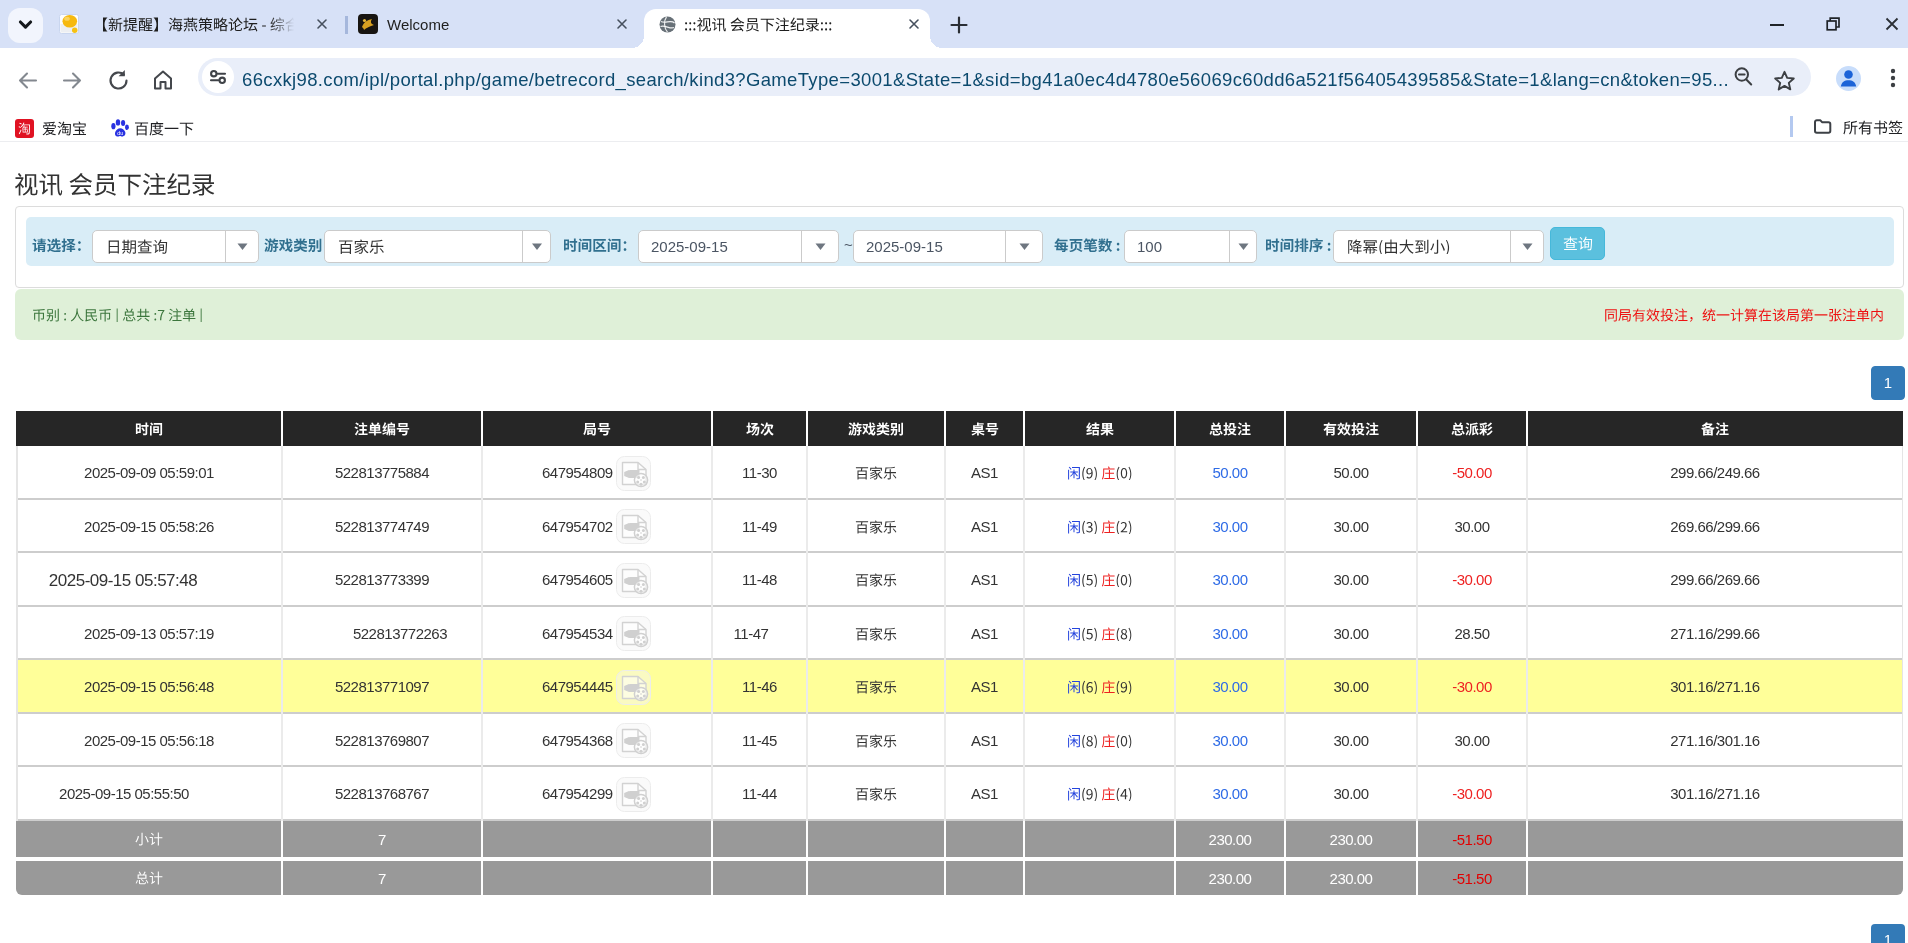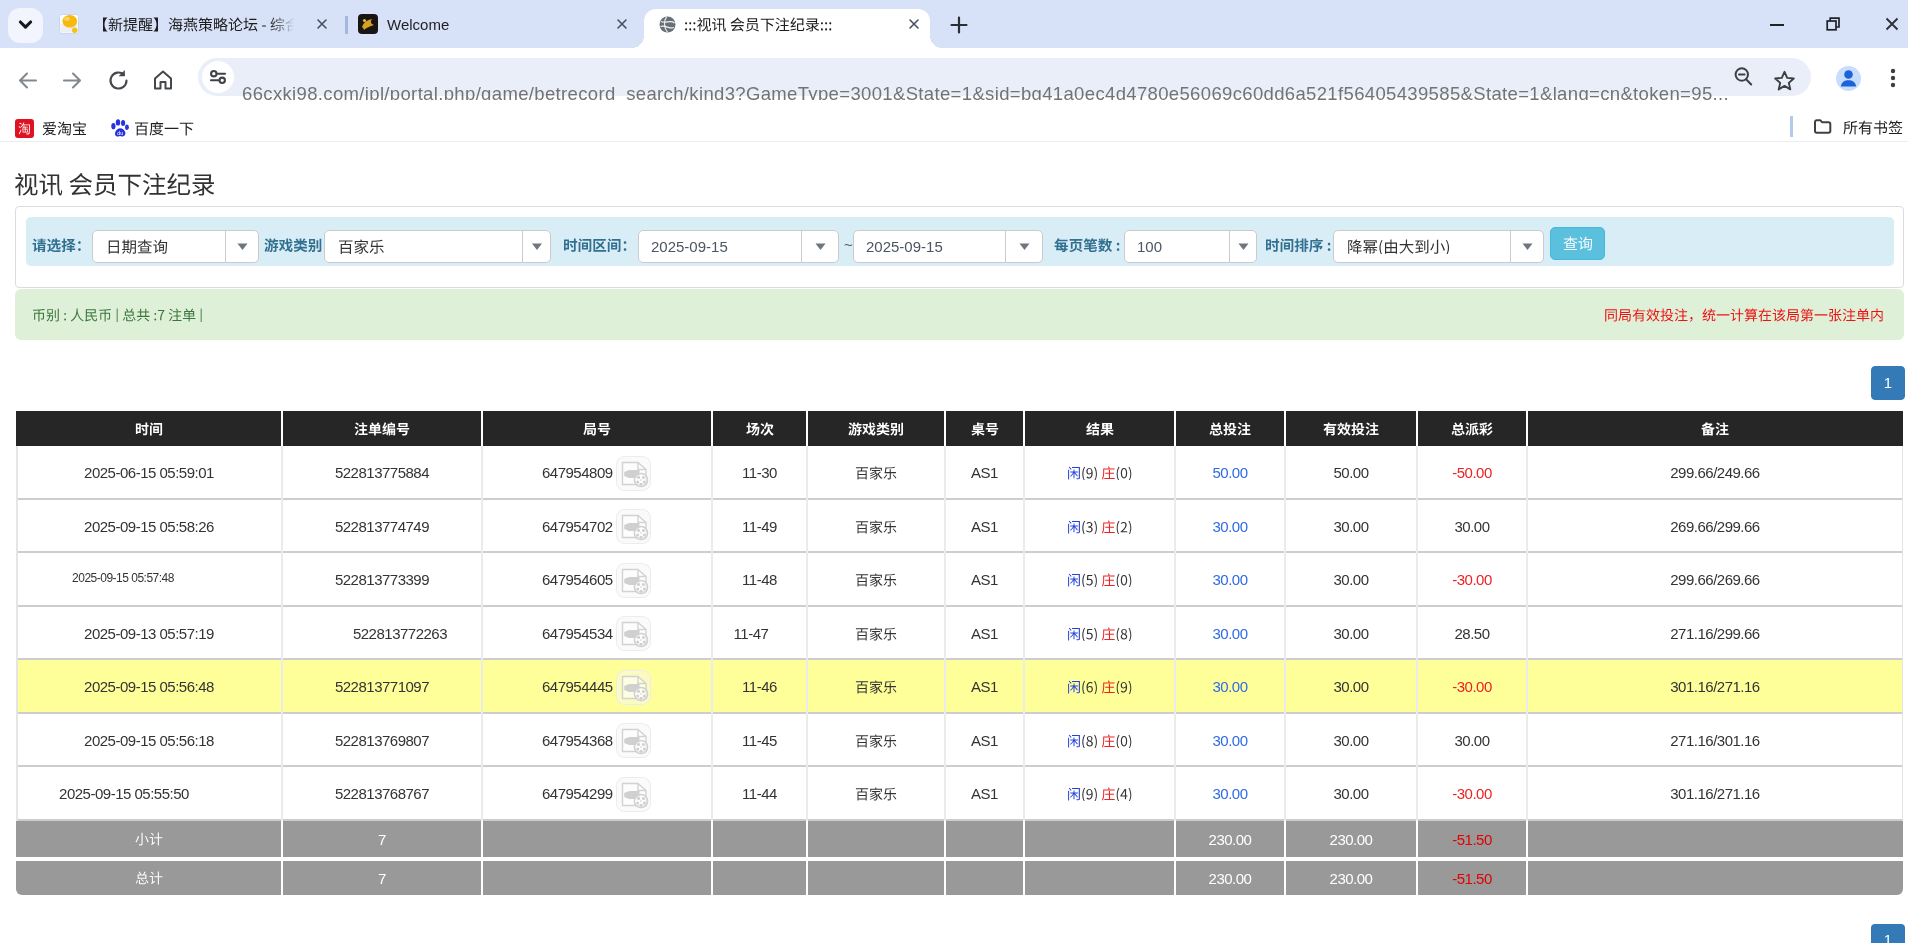--- a/index.html
+++ b/index.html
@@ -110,21 +110,21 @@
 <div style="position:absolute;left:198px;top:10px;width:1613px;height:38px;border-radius:19px;background:#e9eef9;"></div>
 <div style="position:absolute;left:202px;top:13px;width:32px;height:32px;border-radius:16px;background:#fff;">
       <svg width="32" height="32" viewBox="0 0 32 32">
         <g stroke="#3f4247" stroke-width="2.1" stroke-linecap="round">
           <path d="M15.8 12.7 H23 M9 19.3 H16.2"></path>
           <circle cx="11.8" cy="12.7" r="2.7" fill="none"></circle>
           <circle cx="20.2" cy="19.3" r="2.7" fill="none"></circle>
         </g>
       </svg>
     </div>
-<div style="position:absolute;left:242px;top:21px;font-size:18.5px;color:#737373;letter-spacing:0.35px;margin-top:14px;">66cxkj98.com/ipl/portal.php/game/betrecord_search/kind3?GameType=3001&amp;State=1&amp;sid=bg41a0ec4d4780e56069c60dd6a521f56405439585&amp;State=1&amp;lang=cn&amp;token=95...</div>
+<div style="position:absolute;left:242px;top:21px;font-size:18.5px;color:#0c4a6e;letter-spacing:0.35px;">66cxkj98.com/ipl/portal.php/game/betrecord_search/kind3?GameType=3001&amp;State=1&amp;sid=bg41a0ec4d4780e56069c60dd6a521f56405439585&amp;State=1&amp;lang=cn&amp;token=95...</div>
 <div style="position:absolute;left:1733px;top:18px;width:22px;height:22px;">
       <svg width="22" height="22" viewBox="0 0 22 22">
         <circle cx="8.8" cy="8.5" r="6.2" fill="none" stroke="#3c3f43" stroke-width="2"></circle>
         <path d="M6 8.5 H11.6 M13.3 13.5 L18.2 18.5" stroke="#3c3f43" stroke-width="2" stroke-linecap="round"></path>
       </svg>
     </div>
 <div style="position:absolute;left:1773px;top:21px;width:23px;height:23px;">
       <svg width="23" height="23" viewBox="0 0 23 23">
         <path d="M11.5 2.8 L14.2 8.9 L20.8 9.5 L15.8 13.9 L17.3 20.4 L11.5 16.9 L5.7 20.4 L7.2 13.9 L2.2 9.5 L8.8 8.9 Z" fill="none" stroke="#3c3f43" stroke-width="1.9" stroke-linejoin="round"></path>
       </svg>
@@ -377,21 +377,21 @@
 <div style="position:absolute;left:265px;top:0;width:2px;height:35px;background:#fff;"></div>
 <div style="position:absolute;left:465px;top:0;width:2px;height:35px;background:#fff;"></div>
 <div style="position:absolute;left:695px;top:0;width:2px;height:35px;background:#fff;"></div>
 <div style="position:absolute;left:790px;top:0;width:2px;height:35px;background:#fff;"></div>
 <div style="position:absolute;left:928px;top:0;width:2px;height:35px;background:#fff;"></div>
 <div style="position:absolute;left:1007px;top:0;width:2px;height:35px;background:#fff;"></div>
 <div style="position:absolute;left:1158px;top:0;width:2px;height:35px;background:#fff;"></div>
 <div style="position:absolute;left:1268px;top:0;width:2px;height:35px;background:#fff;"></div>
 <div style="position:absolute;left:1400px;top:0;width:2px;height:35px;background:#fff;"></div>
 <div style="position:absolute;left:1510px;top:0;width:2px;height:35px;background:#fff;"></div>
-<div style="position:absolute;left:0px;top:53.05px;width:266px;text-align:center;font-size:15px;color:#333;letter-spacing:-0.5px;">2025-06-15 05:59:01</div>
+<div style="position:absolute;left:0px;top:53.05px;width:266px;text-align:center;font-size:15px;color:#333;letter-spacing:-0.5px;">2025-09-09 05:59:01</div>
 <div style="position:absolute;left:266px;top:53.05px;width:200px;text-align:center;font-size:15px;color:#333;letter-spacing:-0.5px;">522813775884</div>
 <div style="position:absolute;left:526.0px;top:53.05px;font-size:15px;color:#333;letter-spacing:-0.5px;">647954809</div>
 <div style="position:absolute;left:600.0px;top:44.55px;">
       <svg width="35" height="35">
         <use href="#vic"></use>
       </svg>
     </div>
 <div style="position:absolute;left:696px;top:53.05px;width:95px;text-align:center;font-size:15px;color:#333;letter-spacing:-0.5px;">11-30</div>
 <div style="position:absolute;left:839.0px;top:55.05px;height:14px;">
       <svg width="42" height="14" viewBox="0 -12.3 42 14" style="display:block;">
@@ -433,21 +433,21 @@
         <path fill="#333" d="M17.3 2.7 18.1 2.4C16.9 0.4 16.4 -2 16.4 -4.4C16.4 -6.7 16.9 -9.1 18.1 -11.1L17.3 -11.5C16.1 -9.4 15.3 -7.1 15.3 -4.4C15.3 -1.6 16.1 0.7 17.3 2.7ZM22.4 0.2C24.2 0.2 25.7 -0.9 25.7 -2.7C25.7 -4.2 24.8 -5.1 23.5 -5.3V-5.4C24.6 -5.8 25.4 -6.6 25.4 -7.9C25.4 -9.5 24.1 -10.4 22.4 -10.4C21.2 -10.4 20.3 -9.9 19.5 -9.2L20.2 -8.4C20.8 -9 21.5 -9.4 22.3 -9.4C23.4 -9.4 24.1 -8.8 24.1 -7.8C24.1 -6.7 23.4 -5.8 21.2 -5.8V-4.8C23.6 -4.8 24.4 -4 24.4 -2.8C24.4 -1.6 23.6 -0.9 22.3 -0.9C21.2 -0.9 20.4 -1.4 19.8 -2.1L19.1 -1.2C19.8 -0.5 20.8 0.2 22.4 0.2ZM27.9 2.7C29.2 0.7 29.9 -1.6 29.9 -4.4C29.9 -7.1 29.2 -9.4 27.9 -11.5L27.1 -11.1C28.3 -9.1 28.9 -6.7 28.9 -4.4C28.9 -2 28.3 0.4 27.1 2.4Z"></path>
         <path fill="#ee2222" d="M41.9 -8.4V-5.5H38.2V-4.5H41.9V-0.3H37.3V0.7H47.7V-0.3H43V-4.5H47V-5.5H43V-8.4ZM40.9 -11.6C41.3 -11 41.6 -10.3 41.7 -9.9H36.2V-6.2C36.2 -4.2 36.1 -1.3 34.9 0.8C35.2 0.8 35.7 1.1 35.9 1.2C37 -0.9 37.2 -4 37.2 -6.2V-8.9H47.6V-9.9H42L42.8 -10.1C42.7 -10.6 42.3 -11.3 42 -11.9Z"></path>
         <path fill="#333" d="M51.7 2.7 52.5 2.4C51.3 0.4 50.7 -2 50.7 -4.4C50.7 -6.7 51.3 -9.1 52.5 -11.1L51.7 -11.5C50.4 -9.4 49.7 -7.1 49.7 -4.4C49.7 -1.6 50.4 0.7 51.7 2.7ZM53.7 0H60.2V-1.1H57.3C56.8 -1.1 56.2 -1.1 55.6 -1C58.1 -3.3 59.7 -5.4 59.7 -7.4C59.7 -9.3 58.5 -10.4 56.7 -10.4C55.4 -10.4 54.5 -9.9 53.7 -8.9L54.4 -8.2C55 -8.9 55.7 -9.4 56.5 -9.4C57.8 -9.4 58.4 -8.6 58.4 -7.4C58.4 -5.6 56.9 -3.6 53.7 -0.8ZM62.3 2.7C63.5 0.7 64.3 -1.6 64.3 -4.4C64.3 -7.1 63.5 -9.4 62.3 -11.5L61.5 -11.1C62.7 -9.1 63.3 -6.7 63.3 -4.4C63.3 -2 62.7 0.4 61.5 2.4Z"></path>
       </svg>
     </div>
 <div style="position:absolute;left:1159px;top:106.55px;width:110px;text-align:center;font-size:15px;color:#2e6be6;letter-spacing:-0.5px;">30.00</div>
 <div style="position:absolute;left:1269px;top:106.55px;width:132px;text-align:center;font-size:15px;color:#333;letter-spacing:-0.5px;">30.00</div>
 <div style="position:absolute;left:1401px;top:106.55px;width:110px;text-align:center;font-size:15px;color:#333;letter-spacing:-0.5px;">30.00</div>
 <div style="position:absolute;left:1511px;top:106.55px;width:376px;text-align:center;font-size:15px;color:#333;letter-spacing:-0.5px;">269.66/299.66</div>
 <div style="position:absolute;left:0;top:140.3px;width:1887px;height:2px;background:#cdcdcd;"></div>
-<div style="position:absolute;left:0px;top:160.05px;width:214px;text-align:center;font-size:12px;color:#333;letter-spacing:-0.5px;">2025-09-15 05:57:48</div>
+<div style="position:absolute;left:0px;top:160.05px;width:214px;text-align:center;font-size:17px;color:#333;letter-spacing:-0.5px;">2025-09-15 05:57:48</div>
 <div style="position:absolute;left:266px;top:160.05px;width:200px;text-align:center;font-size:15px;color:#333;letter-spacing:-0.5px;">522813773399</div>
 <div style="position:absolute;left:526.0px;top:160.05px;font-size:15px;color:#333;letter-spacing:-0.5px;">647954605</div>
 <div style="position:absolute;left:600.0px;top:151.55px;">
       <svg width="35" height="35">
         <use href="#vic"></use>
       </svg>
     </div>
 <div style="position:absolute;left:696px;top:160.05px;width:95px;text-align:center;font-size:15px;color:#333;letter-spacing:-0.5px;">11-48</div>
 <div style="position:absolute;left:839.0px;top:162.05px;height:14px;">
       <svg width="42" height="14" viewBox="0 -12.3 42 14" style="display:block;">

